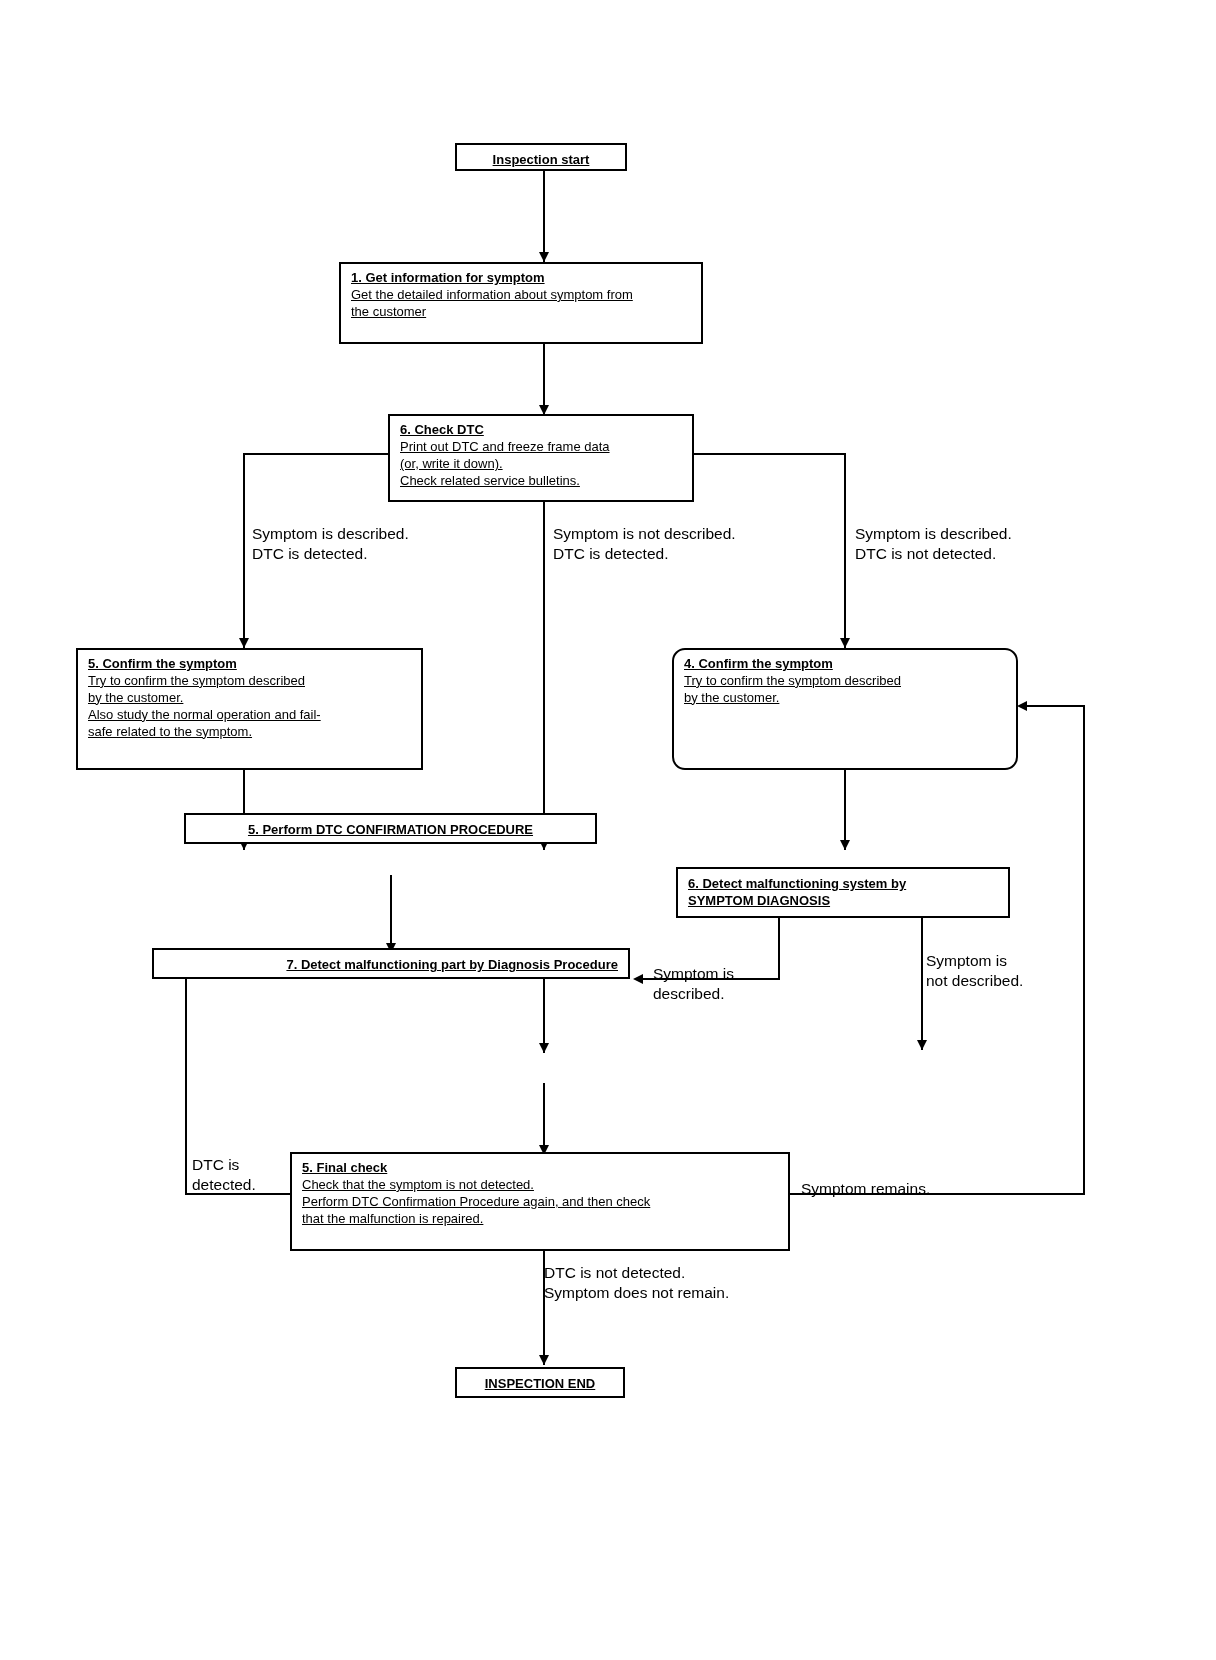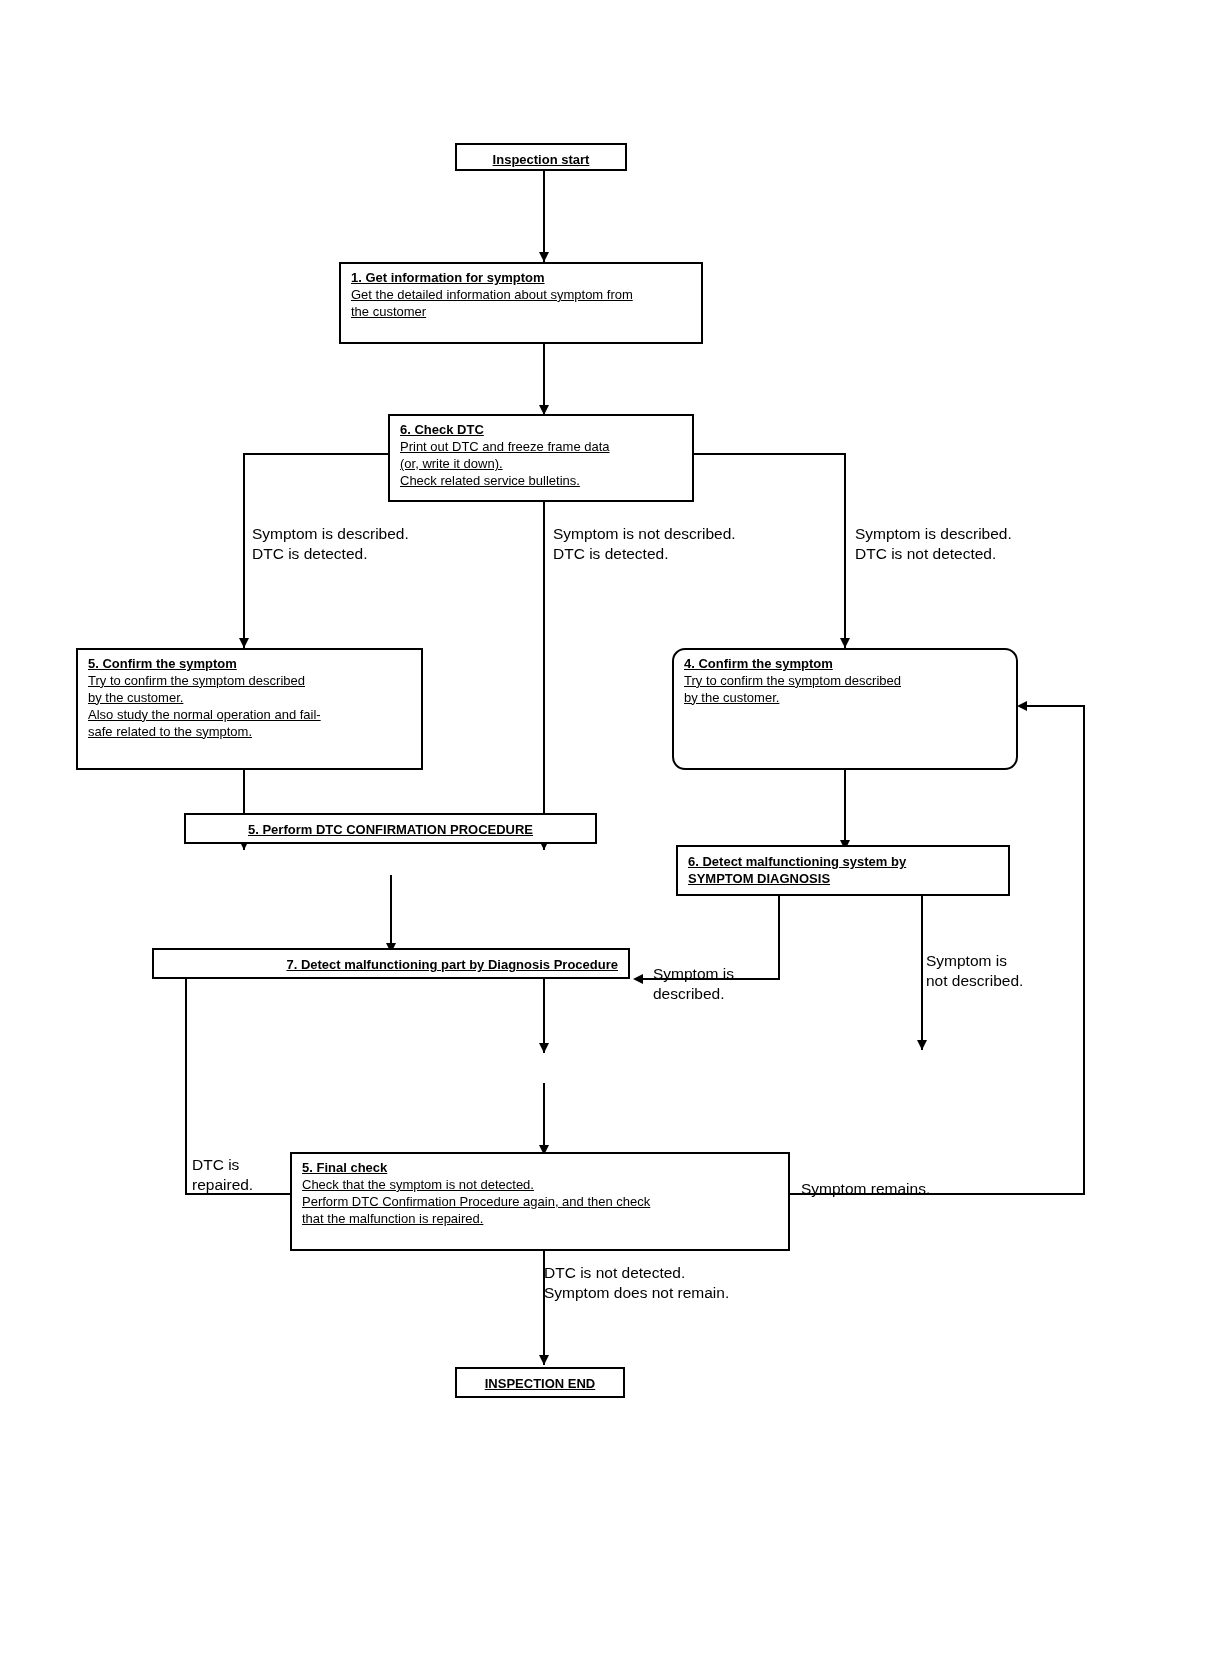--- a/index.html
+++ b/index.html
@@ -174,21 +174,21 @@
   <div class="box" style="left:672px; top:648px; width:346px; height:122px;border-radius:13px;">
     <span class="ttl">4. Confirm the symptom</span>
     <span class="bdy">Try to confirm the symptom described
 by the customer.</span>
   </div>
 
   <div class="box center-bold" style="left:184px; top:813px; width:413px; height:31px;">
     <span class="ttl">5. Perform DTC CONFIRMATION PROCEDURE</span>
   </div>
 
-  <div class="box lead-bold" style="left:676px; top:845px; width:334px; height:51px;">
+  <div class="box lead-bold" style="left:676px; top:867px; width:334px; height:51px;">
     <span class="ttl">6. Detect malfunctioning system by
 SYMPTOM DIAGNOSIS</span>
   </div>
 
   <div class="box lead-bold" style="left:152px; top:948px; width:478px; height:31px;text-align:right;">
     <span class="ttl">7. Detect malfunctioning part by Diagnosis Procedure</span>
   </div>
 
 
 
@@ -212,20 +212,20 @@
   <div class="lbl" style="left:855px; top:524px;">Symptom is described.
 DTC is not detected.</div>
 
   <div class="lbl" style="left:653px; top:964px;">Symptom is
 described.</div>
 
   <div class="lbl" style="left:926px; top:951px;">Symptom is
 not described.</div>
 
   <div class="lbl" style="left:192px; top:1155px;">DTC is
-repaired.</div>
+detected.</div>
 
   <div class="lbl" style="left:801px; top:1179px;">Symptom remains.</div>
 
   <div class="lbl" style="left:544px; top:1263px;">DTC is not detected.
 Symptom does not remain.</div>
 
 </div>
 
 </body></html>

